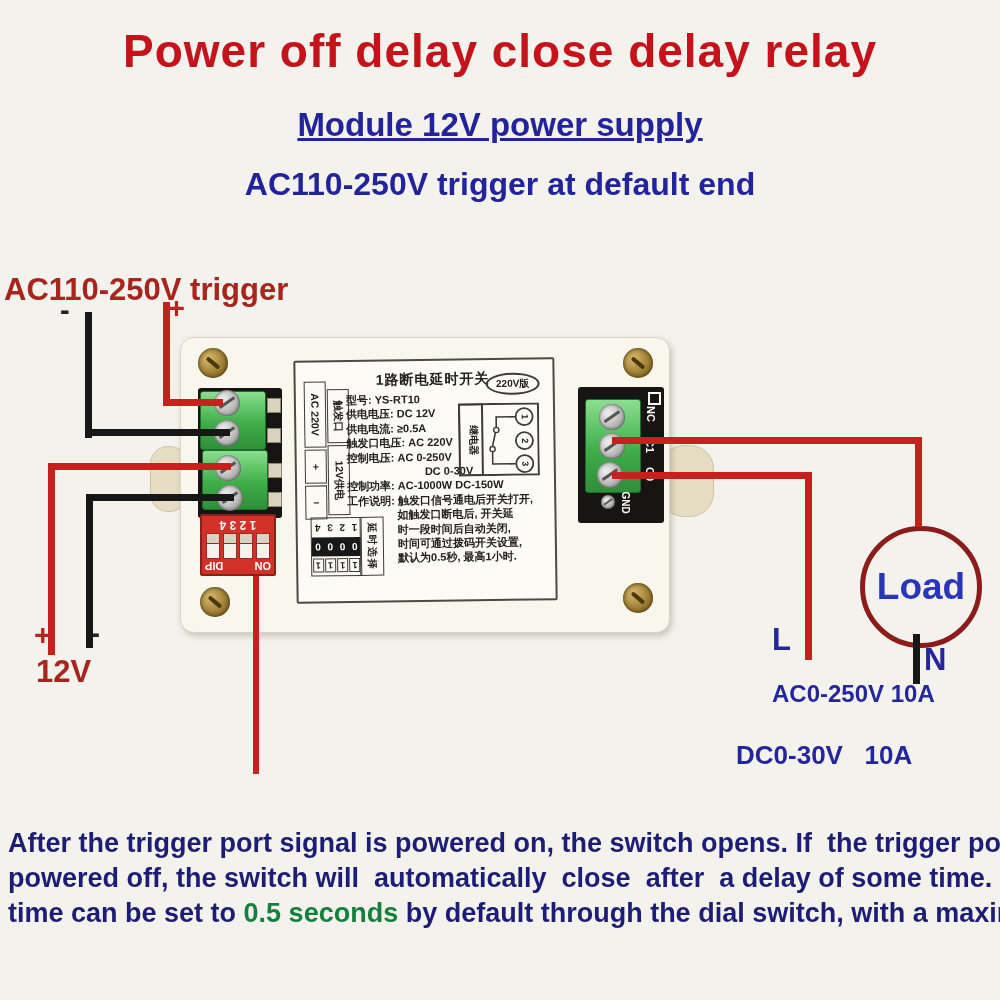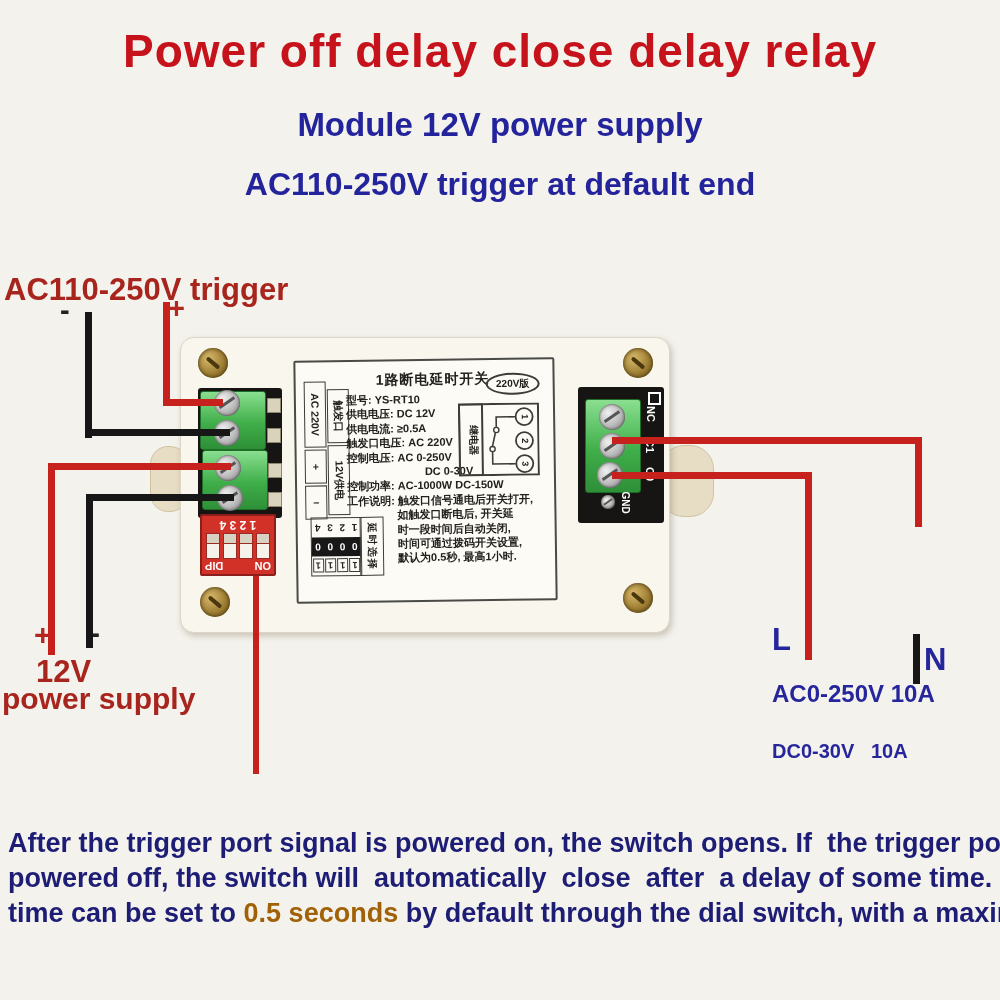--- a/index.html
+++ b/index.html
@@ -8,21 +8,21 @@
     --load-stroke:#8c1c1a; --load-blue:#2836b8; --rating-blue:#26269c;
     --green:#3fae49; --green-light:#8adf90; --dip-red:#d23128; --dark:#171513;
     --sticker:#fcfbf6; --brass1:#d8b86a; --brass2:#6b5318; --ear:#e7ddc4;
   }
   html,body{margin:0;padding:0;}
   body{font-family:"Liberation Sans","DejaVu Sans",sans-serif;background:#fff;}
   .canvas{position:relative;width:1000px;height:1000px;background:var(--bg);overflow:hidden;}
   .abs{position:absolute;}
   .ctr{width:1000px;text-align:center;}
   .title{top:24px;font-size:46px;font-weight:bold;color:var(--title-red);letter-spacing:1px;}
-  .sub1{top:106px;font-size:33px;font-weight:bold;color:var(--heading-blue);}
+  .sub1{top:106px;font-size:33px;font-weight:bold;color:var(--heading-blue);text-decoration:underline;}
   .sub2{top:166px;font-size:32px;font-weight:bold;color:var(--heading-blue);}
   .redlbl{color:var(--label-red);font-weight:bold;}
   .navy{color:var(--rating-blue);font-weight:bold;}
   .pre{white-space:pre;}
   
   .wire{position:absolute;z-index:6;}
   .wred{background:var(--wire-red);}
   .wblk{background:var(--wire-black);}
   
   .module{left:180px;top:337px;width:488px;height:294px;background:#f9f6ee;border:1px solid #ddd6c6;
@@ -69,21 +69,21 @@
   .ldip .ones span{border:1px solid #3c3c38;width:9px;height:12px;font-size:9px;display:flex;align-items:center;justify-content:center;}
   .ldipside{position:absolute;left:62px;top:155px;width:22px;height:57px;border:1.5px solid #3c3c38;
             display:flex;align-items:center;justify-content:center;}
   .ldipside span{transform:rotate(90deg);white-space:nowrap;font-size:10px;letter-spacing:2px;}
   
   .vtxt{position:absolute;color:#fff;font-weight:bold;font-size:11px;transform:rotate(90deg);transform-origin:center;white-space:nowrap;z-index:5;}
   .load{left:860px;top:526px;width:112px;height:112px;border:5px solid var(--load-stroke);border-radius:50%;
         display:flex;align-items:center;justify-content:center;z-index:5;background:transparent;}
   .load span{color:var(--load-blue);font-size:37px;font-weight:bold;}
   .para{left:8px;top:826px;width:986px;font-size:27px;font-weight:bold;color:var(--body-navy);line-height:35px;z-index:2;}
-  .para .red{color:#a16207;}
+  .para .red{color:#15803d;}
 </style>
 </head>
 <body>
 
 <div class="canvas">
 
   <div class="abs ctr title">Power off delay close delay relay</div>
   <div class="abs ctr sub1">Module 12V power supply</div>
   <div class="abs ctr sub2">AC110-250V trigger at default end</div>
 
@@ -235,30 +235,32 @@
   <div class="wire wred" style="left:48px;top:463px;width:7px;height:192px;"></div>
   <div class="wire wblk" style="left:86px;top:494px;width:148px;height:7px;"></div>
   <div class="wire wblk" style="left:86px;top:494px;width:7px;height:154px;"></div>
   <div class="wire wred" style="left:253px;top:576px;width:6px;height:198px;"></div>
   <div class="wire wred" style="left:612px;top:437px;width:310px;height:7px;"></div>
   <div class="wire wred" style="left:915px;top:437px;width:7px;height:90px;"></div>
   <div class="wire wred" style="left:612px;top:472px;width:200px;height:7px;"></div>
   <div class="wire wred" style="left:805px;top:472px;width:7px;height:188px;"></div>
   <div class="wire wblk" style="left:913px;top:634px;width:7px;height:50px;"></div>
 
+  <div class="abs load">
+    <span>Load</span>
+  </div>
 
   <div class="abs navy" style="left:772px;top:622px;font-size:31px;">L</div>
   <div class="abs navy" style="left:924px;top:642px;font-size:31px;">N</div>
   <div class="abs navy pre" style="left:772px;top:680px;font-size:24px;">AC0-250V 10A</div>
-  <div class="abs navy pre" style="left:772px;top:740px;font-size:20px;">DC0-30V   10A</div>
+  <div class="abs navy pre" style="left:736px;top:740px;font-size:26px;">DC0-30V   10A</div>
 
   <div class="abs" style="left:34px;top:618px;font-size:30px;font-weight:bold;color:#b3271f;">+</div>
   <div class="abs" style="left:90px;top:616px;font-size:30px;font-weight:bold;color:#222;">-</div>
   <div class="abs redlbl" style="left:36px;top:654px;font-size:31px;">12V</div>
-  <div class="abs redlbl" style="left:2px;top:682px;font-size:30px;">power supply</div>
 
 
   <div class="abs para">
     <div class="pre">After the trigger port signal is powered on, the switch opens. If  the trigger port  is</div>
     <div class="pre">powered off, the switch will  automatically  close  after  a delay of some time. The</div>
     <div class="pre"><span>time can be set to </span><span class="red">0.5 seconds</span><span> by default through the dial switch, with a maximum</span></div>
   </div>
 
 </div>
 

